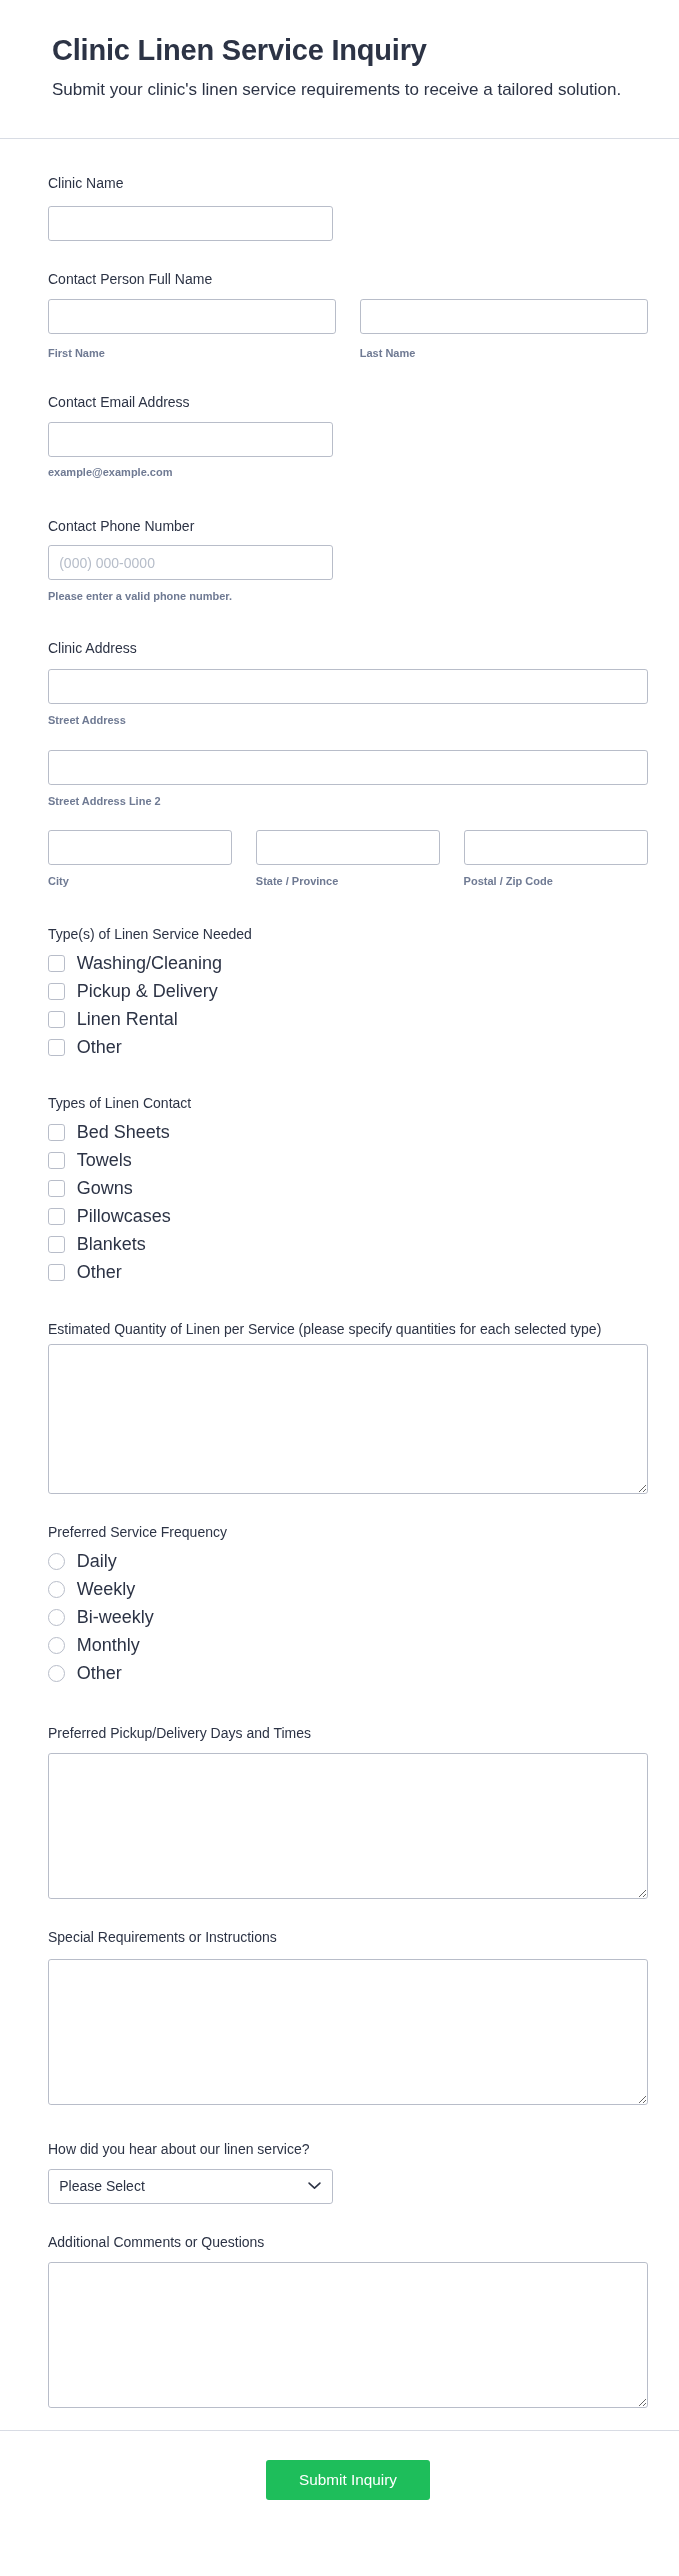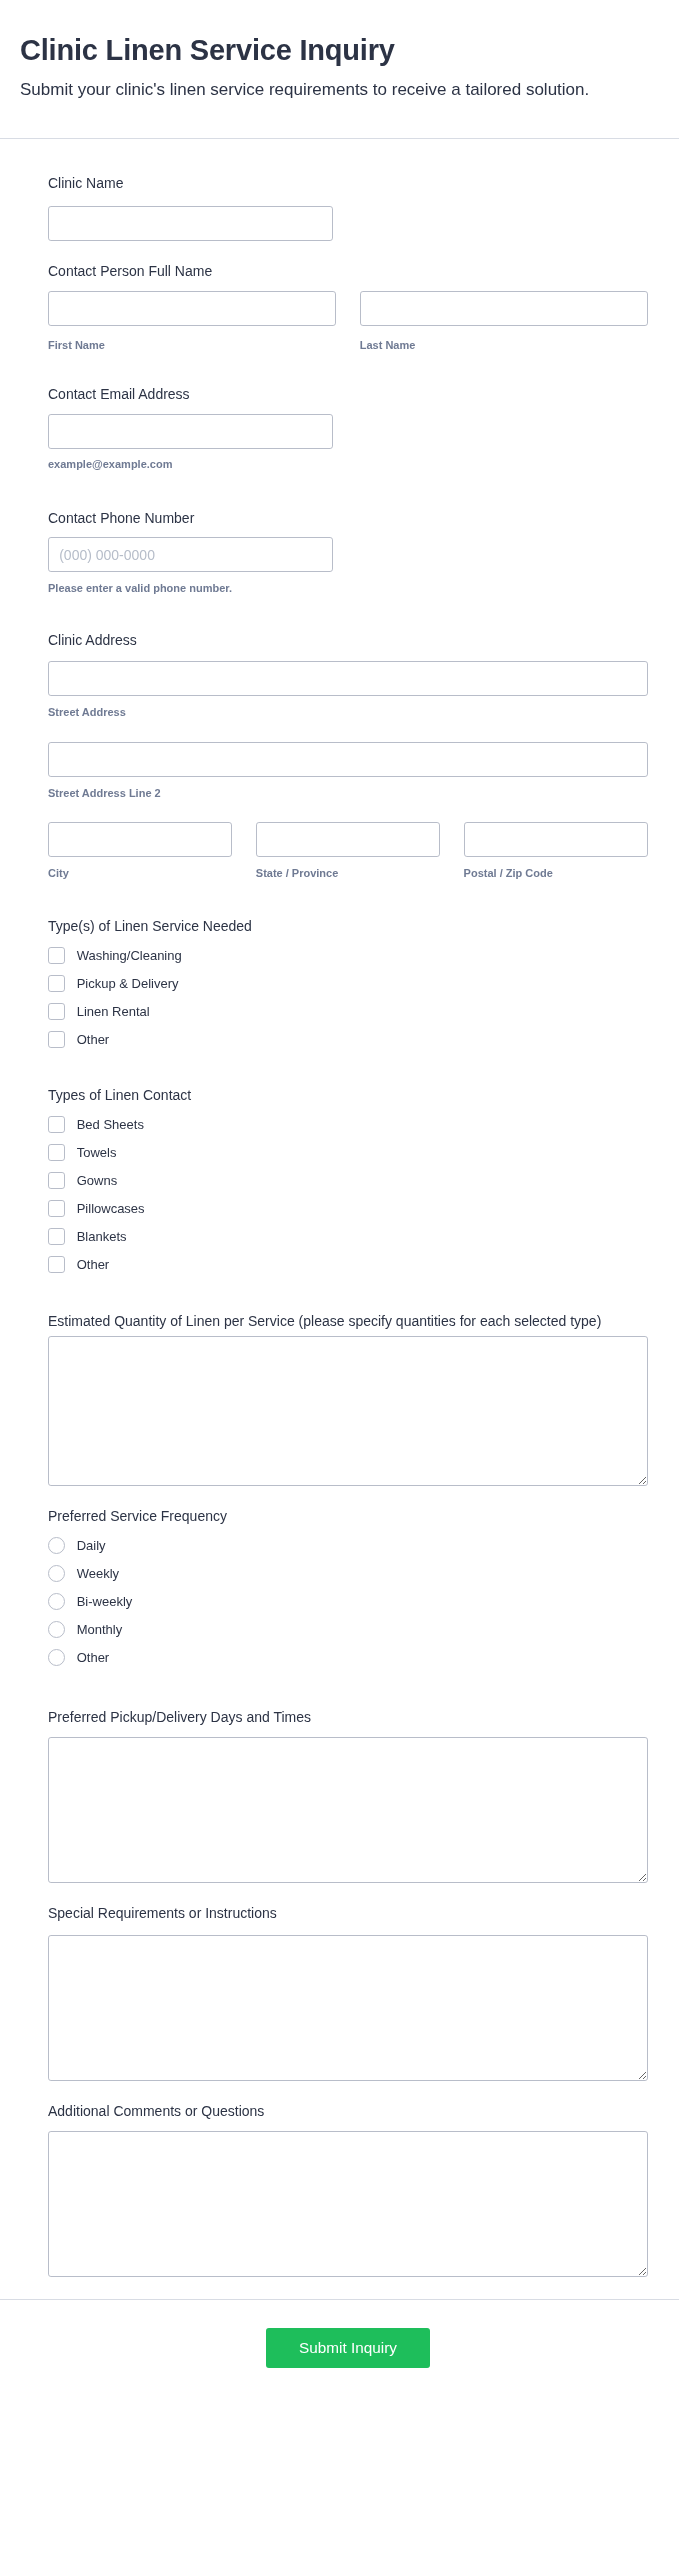--- a/index.html
+++ b/index.html
@@ -4,21 +4,21 @@
 <style>
   * { box-sizing: border-box; margin: 0; padding: 0; }
   html, body { background: #fff; }
   body {
     width: 679px;
     min-height: 2576px;
     margin: 0 auto;
     font-family: "Liberation Sans", sans-serif;
     color: #2C3345;
   }
-  .header { padding: 33px 31px 38px 20px; }
+  .header { padding: 33px 31px 38px 52px; }
   .title {
     font-size: 29px;
     line-height: 35px;
     font-weight: 700;
     letter-spacing: -0.2px;
     color: #2C3345;
   }
   .subtitle {
     margin-top: 11.7px;
     font-size: 17px;
@@ -92,21 +92,21 @@
     width: 17px;
     height: 17px;
     border: 0.7px solid #B8BDC9;
     border-radius: 2.9px;
     background: #fff;
     flex: 0 0 auto;
     margin: 0;
     cursor: pointer;
   }
   .opt-box.round { border-radius: 50%; }
-  .opt-text { font-size: 13px; line-height: 17px; color: #2C3345; }
+  .opt-text { font-size: 18px; line-height: 17px; color: #2C3345; }
   .select-wrap { position: relative; width: 285px; margin-top: 10.2px; }
   select.text-input {
     appearance: none;
     -webkit-appearance: none;
     width: 100%;
     padding-right: 32px;
     cursor: pointer;
   }
   .chevron {
     position: absolute;
@@ -132,21 +132,21 @@
     font-size: 15.3px;
     font-weight: 500;
     cursor: pointer;
   }
   .mt-q8  { margin-top: 38px; }
   .mt-q10 { margin-top: 41px; }
   .mt-q4  { margin-top: 37px; }
   .mt-q6  { margin-top: 36px; }
   .mt-q7  { margin-top: 37px; }
   .mt-q3  { margin-top: 32px; }
-  .mt-q2  { margin-top: 20px; }
+  .mt-q2  { margin-top: 28px; }
   .mt-divider2 { margin-top: 22px; }
   .addr-gap { margin-top: 23.4px; }
   .lbl-gap-sm { margin-top: 9.5px; }
   .ta-tight { margin-top: 5.8px; }
 </style>
 </head>
 <body>
 
 <div class="header">
   <h1 class="title">Clinic Linen Service Inquiry</h1>
@@ -296,20 +296,31 @@
   <div class="question mt-q10">
     <label class="q-label">Preferred Pickup/Delivery Days and Times</label>
     <textarea class="box h200" style="margin-top: 9.5px;"></textarea>
   </div>
 
   <div class="question mt-q2">
     <label class="q-label">Special Requirements or Instructions</label>
     <textarea class="box h200" style="margin-top: 11.7px;"></textarea>
   </div>
 
+  <div class="question">
+    <label class="q-label">How did you hear about our linen service?</label>
+    <div class="select-wrap">
+      <select class="text-input">
+        <option>Please Select</option>
+      </select>
+      <svg class="chevron" width="13" height="8" viewBox="0 0 18 11">
+        <path d="M1.5 1.5 L9 8.5 L16.5 1.5" fill="none" stroke="#2C3345" stroke-width="2.2" stroke-linecap="round" stroke-linejoin="round"></path>
+      </svg>
+    </div>
+  </div>
 
   <div class="question mt-q2">
     <label class="q-label">Additional Comments or Questions</label>
     <textarea class="box h200" style="margin-top: 10.2px;"></textarea>
   </div>
 
 </div>
 
 <hr class="divider mt-divider2">
 

